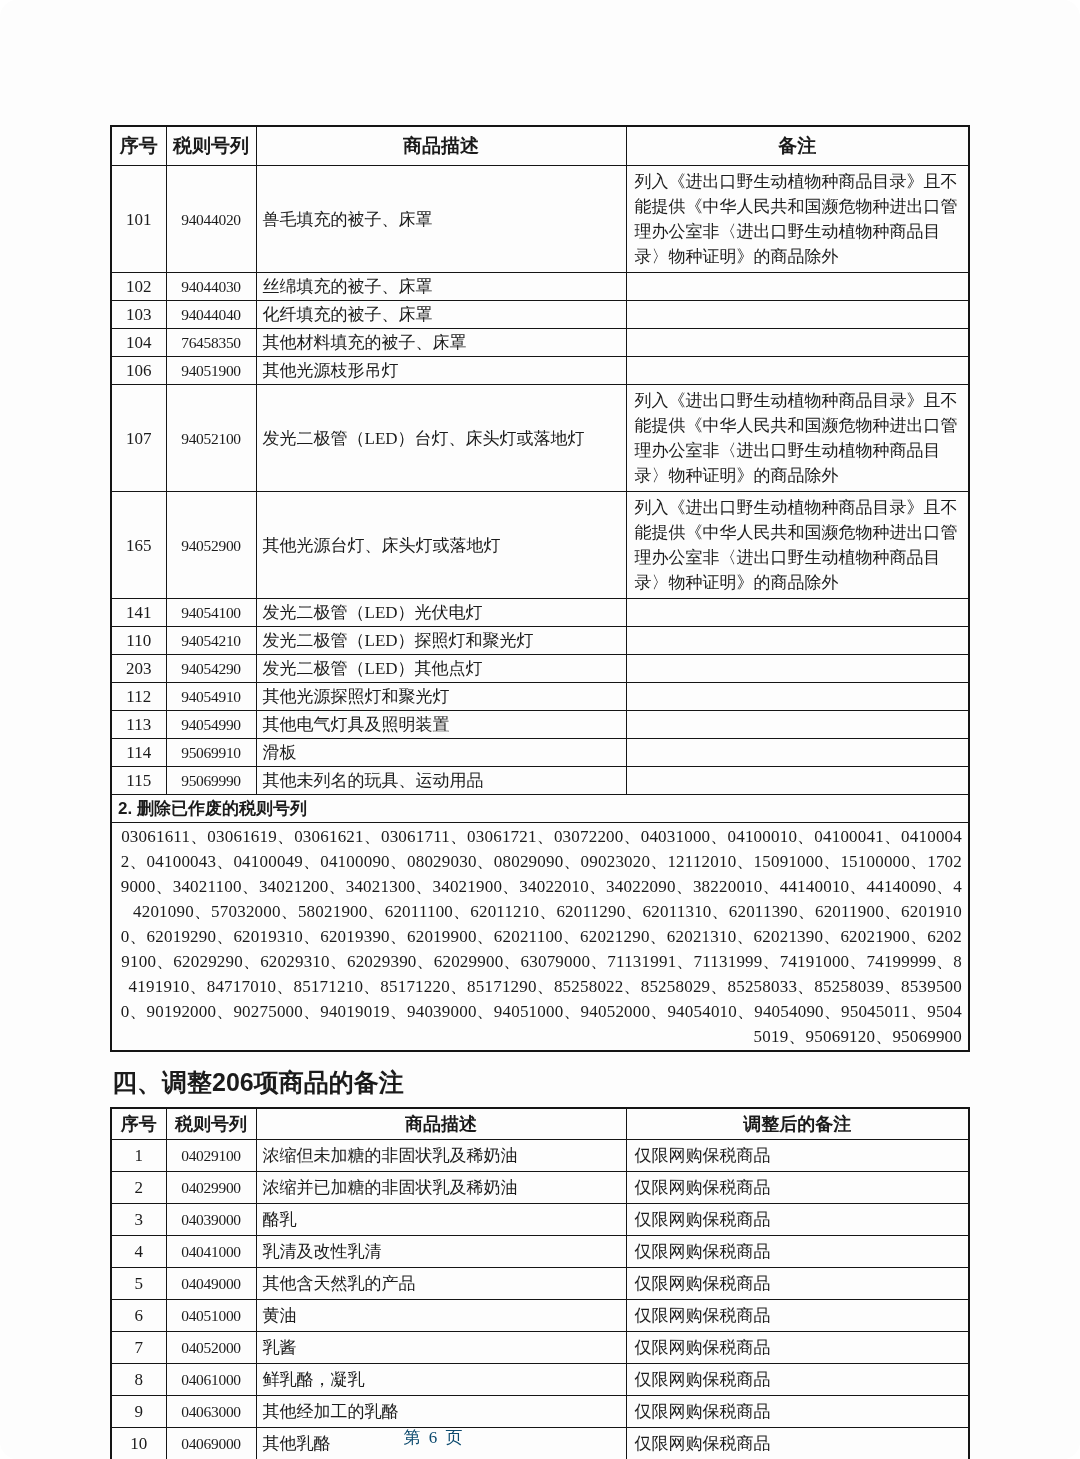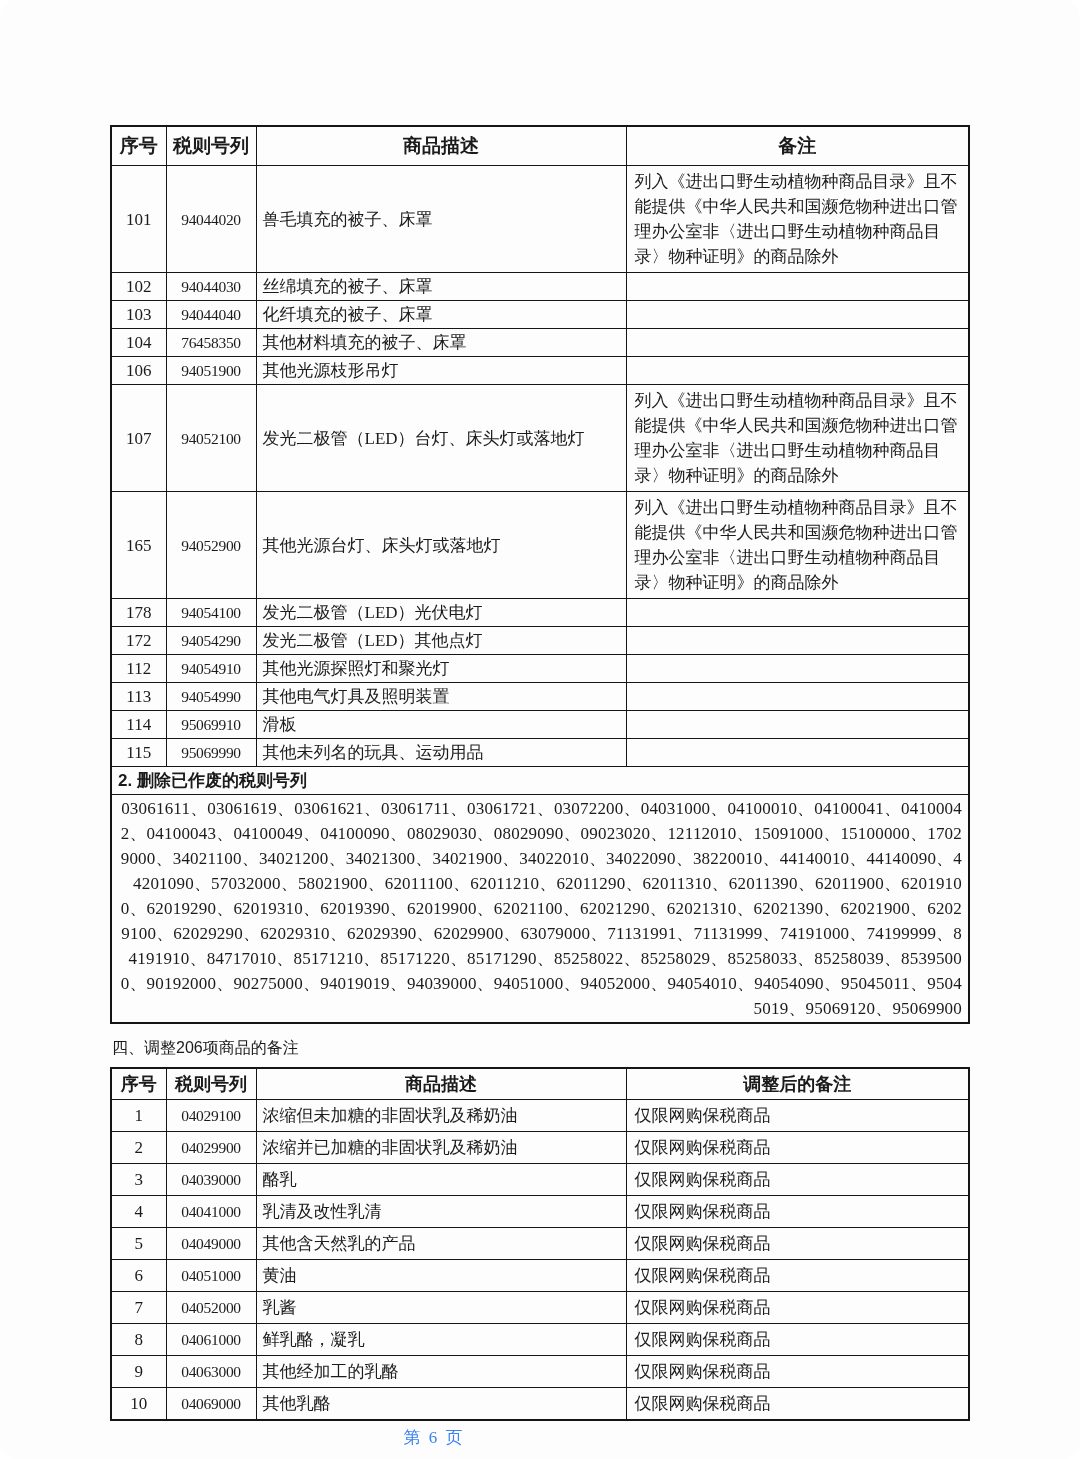--- a/index.html
+++ b/index.html
@@ -57,32 +57,32 @@
     font-size:15px;
     line-height:24.5px;
     padding:14px 8px 12px 8px;
     text-align:right;
     vertical-align:top;
     letter-spacing:0.2px;
     word-break:break-all;
   }
   .heading4{
     font-family:"Liberation Sans","DejaVu Sans",sans-serif;
-    font-weight:normal;
-    font-size:16px;
+    font-weight:bold;
+    font-size:25px;
     margin:14px 0 8px 2px;
   }
   .footer{
     position:absolute;
     left:0;top:1426px;
     width:868px;
     text-align:center;
     font-size:17px;
     letter-spacing:2px;
-    color:#3b82f6;
+    color:#0c4a6e;
   }
 </style>
 </head>
 <body>
 
 <div class="page">
   <div class="content">
 
     <table class="doc-table t1">
       <colgroup>
@@ -136,27 +136,33 @@
             <td class="c2">发光二极管（LED）台灯、床头灯或落地灯</td>
             <td class="c3">列入《进出口野生动植物种商品目录》且不能提供《中华人民共和国濒危物种进出口管理办公室非〈进出口野生动植物种商品目录〉物种证明》的商品除外</td>
           </tr>
           <tr>
             <td class="c0">165</td>
             <td class="c1">94052900</td>
             <td class="c2">其他光源台灯、床头灯或落地灯</td>
             <td class="c3">列入《进出口野生动植物种商品目录》且不能提供《中华人民共和国濒危物种进出口管理办公室非〈进出口野生动植物种商品目录〉物种证明》的商品除外</td>
           </tr>
           <tr>
-            <td class="c0">178</td>
+            <td class="c0">141</td>
             <td class="c1">94054100</td>
             <td class="c2">发光二极管（LED）光伏电灯</td>
             <td class="c3"></td>
           </tr>
           <tr>
-            <td class="c0">172</td>
+            <td class="c0">110</td>
+            <td class="c1">94054210</td>
+            <td class="c2">发光二极管（LED）探照灯和聚光灯</td>
+            <td class="c3"></td>
+          </tr>
+          <tr>
+            <td class="c0">203</td>
             <td class="c1">94054290</td>
             <td class="c2">发光二极管（LED）其他点灯</td>
             <td class="c3"></td>
           </tr>
           <tr>
             <td class="c0">112</td>
             <td class="c1">94054910</td>
             <td class="c2">其他光源探照灯和聚光灯</td>
             <td class="c3"></td>
           </tr>

